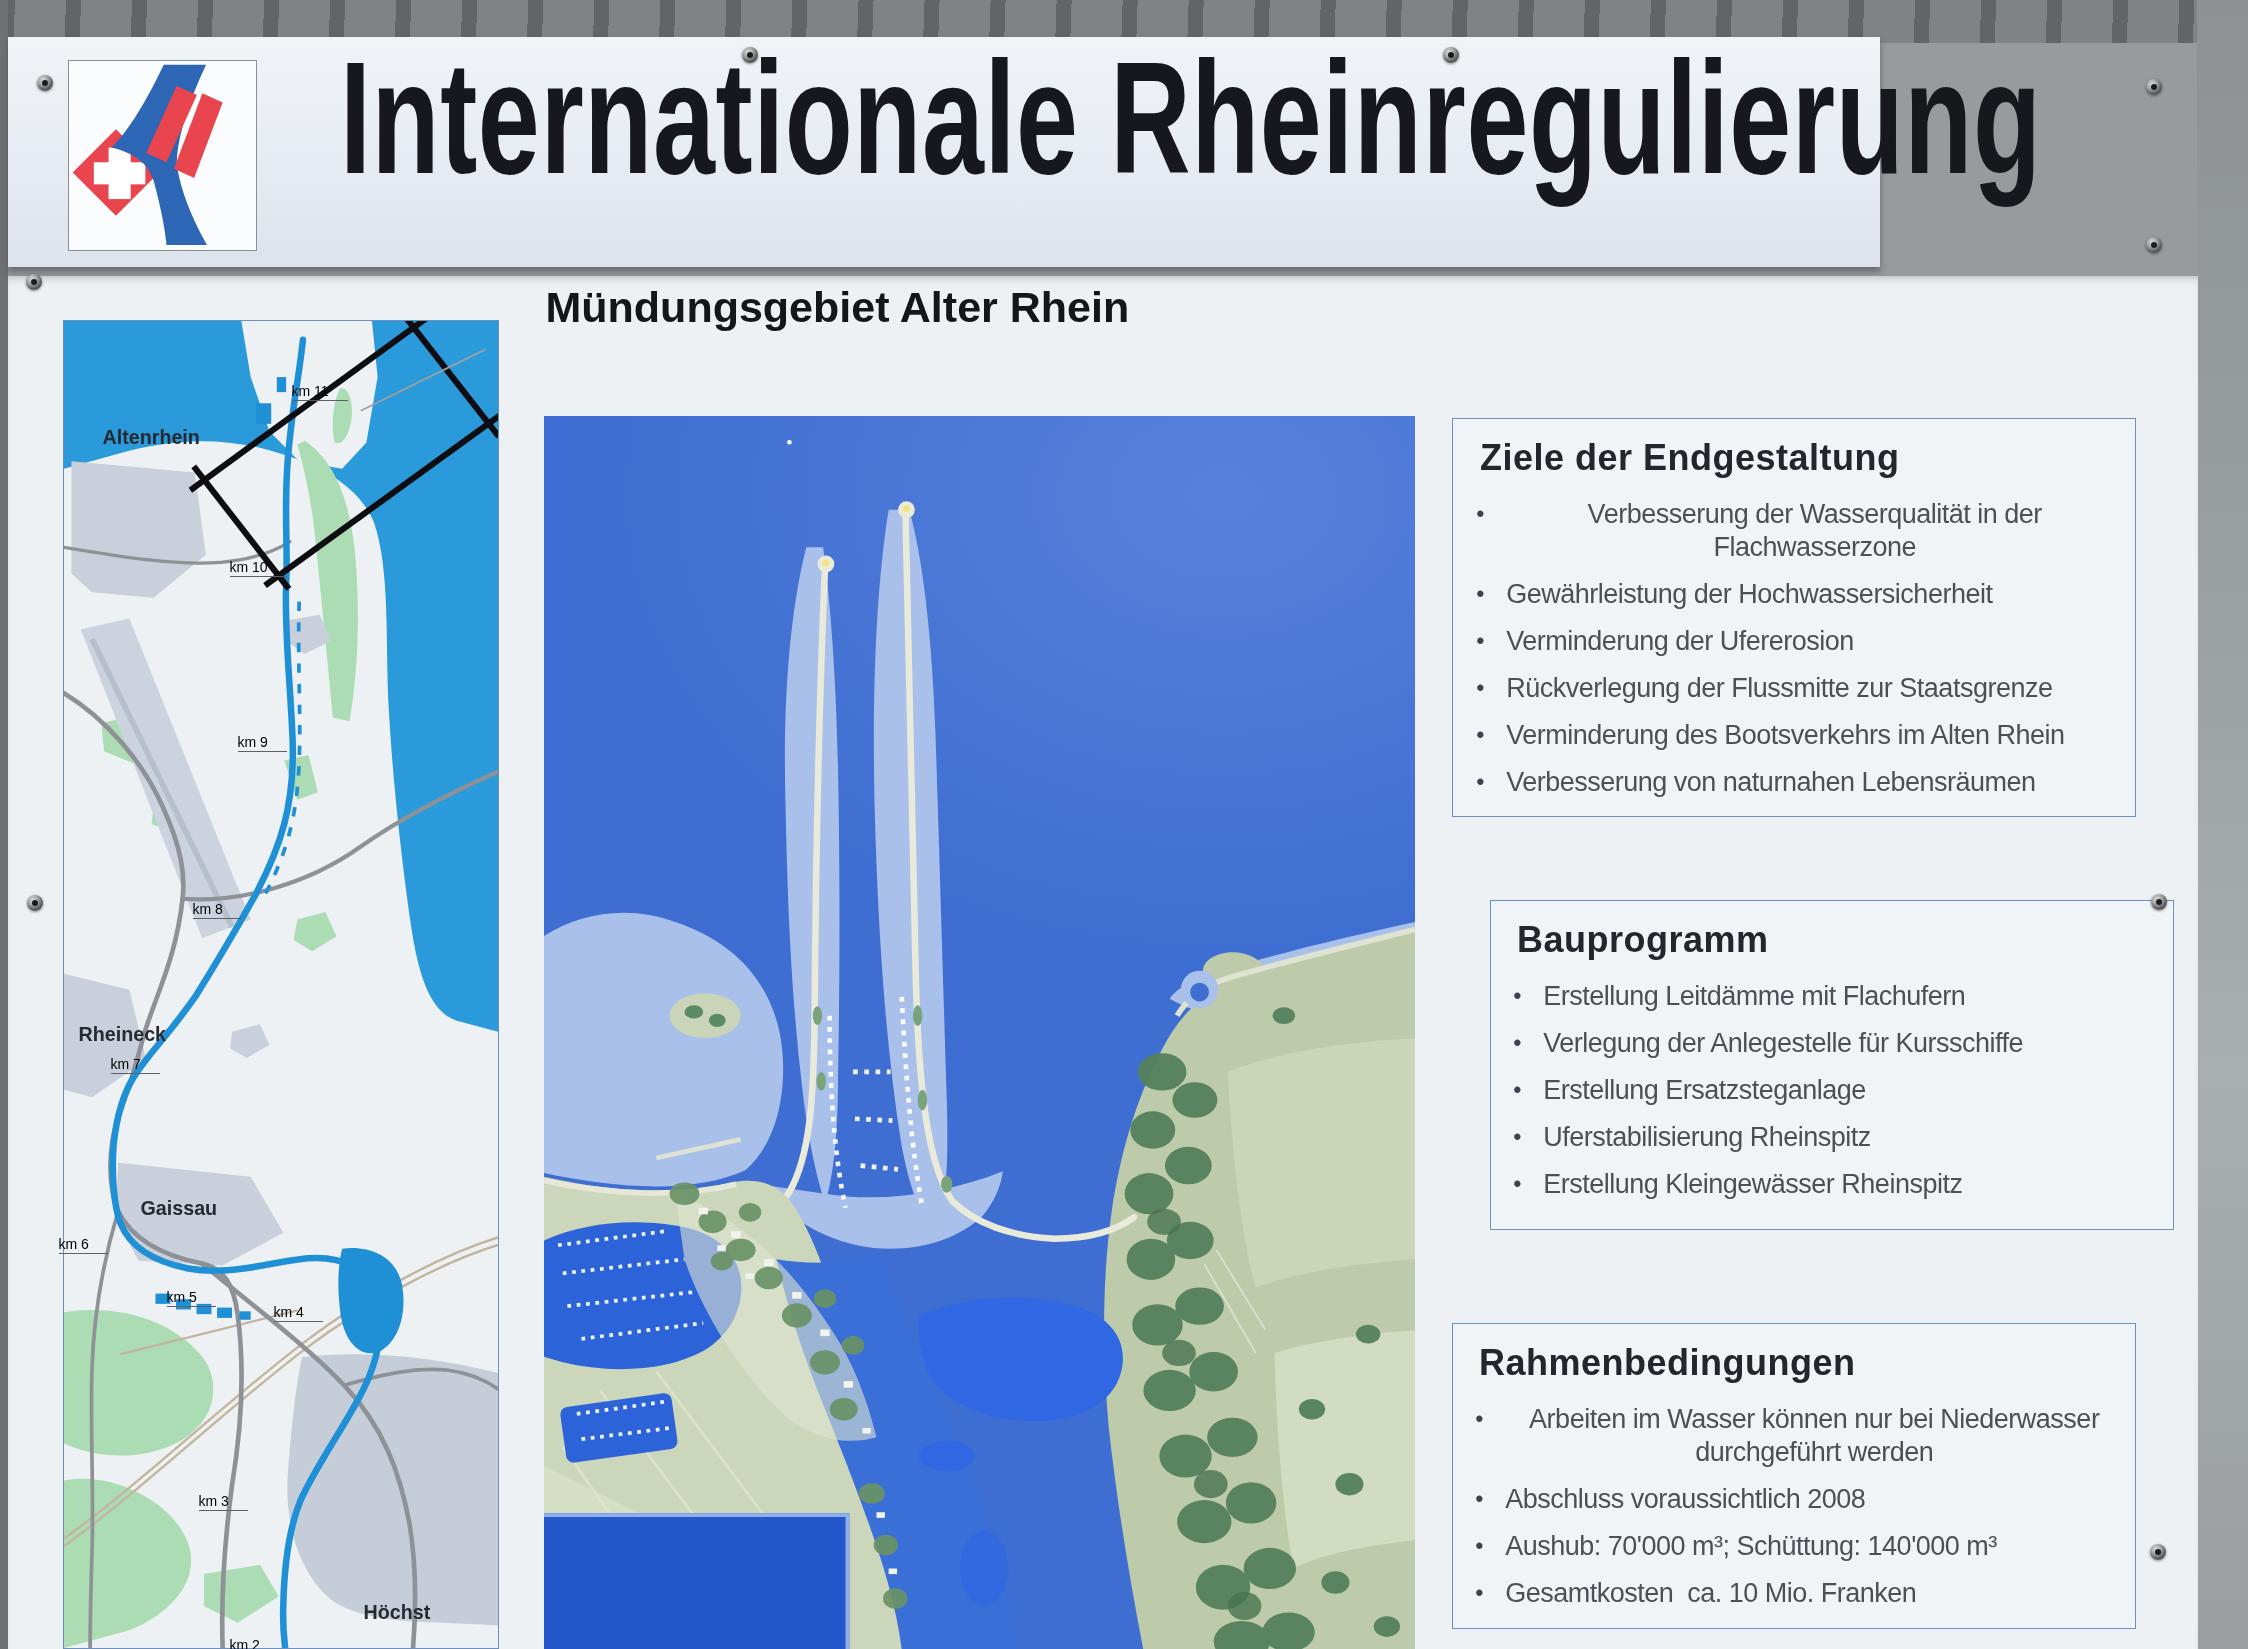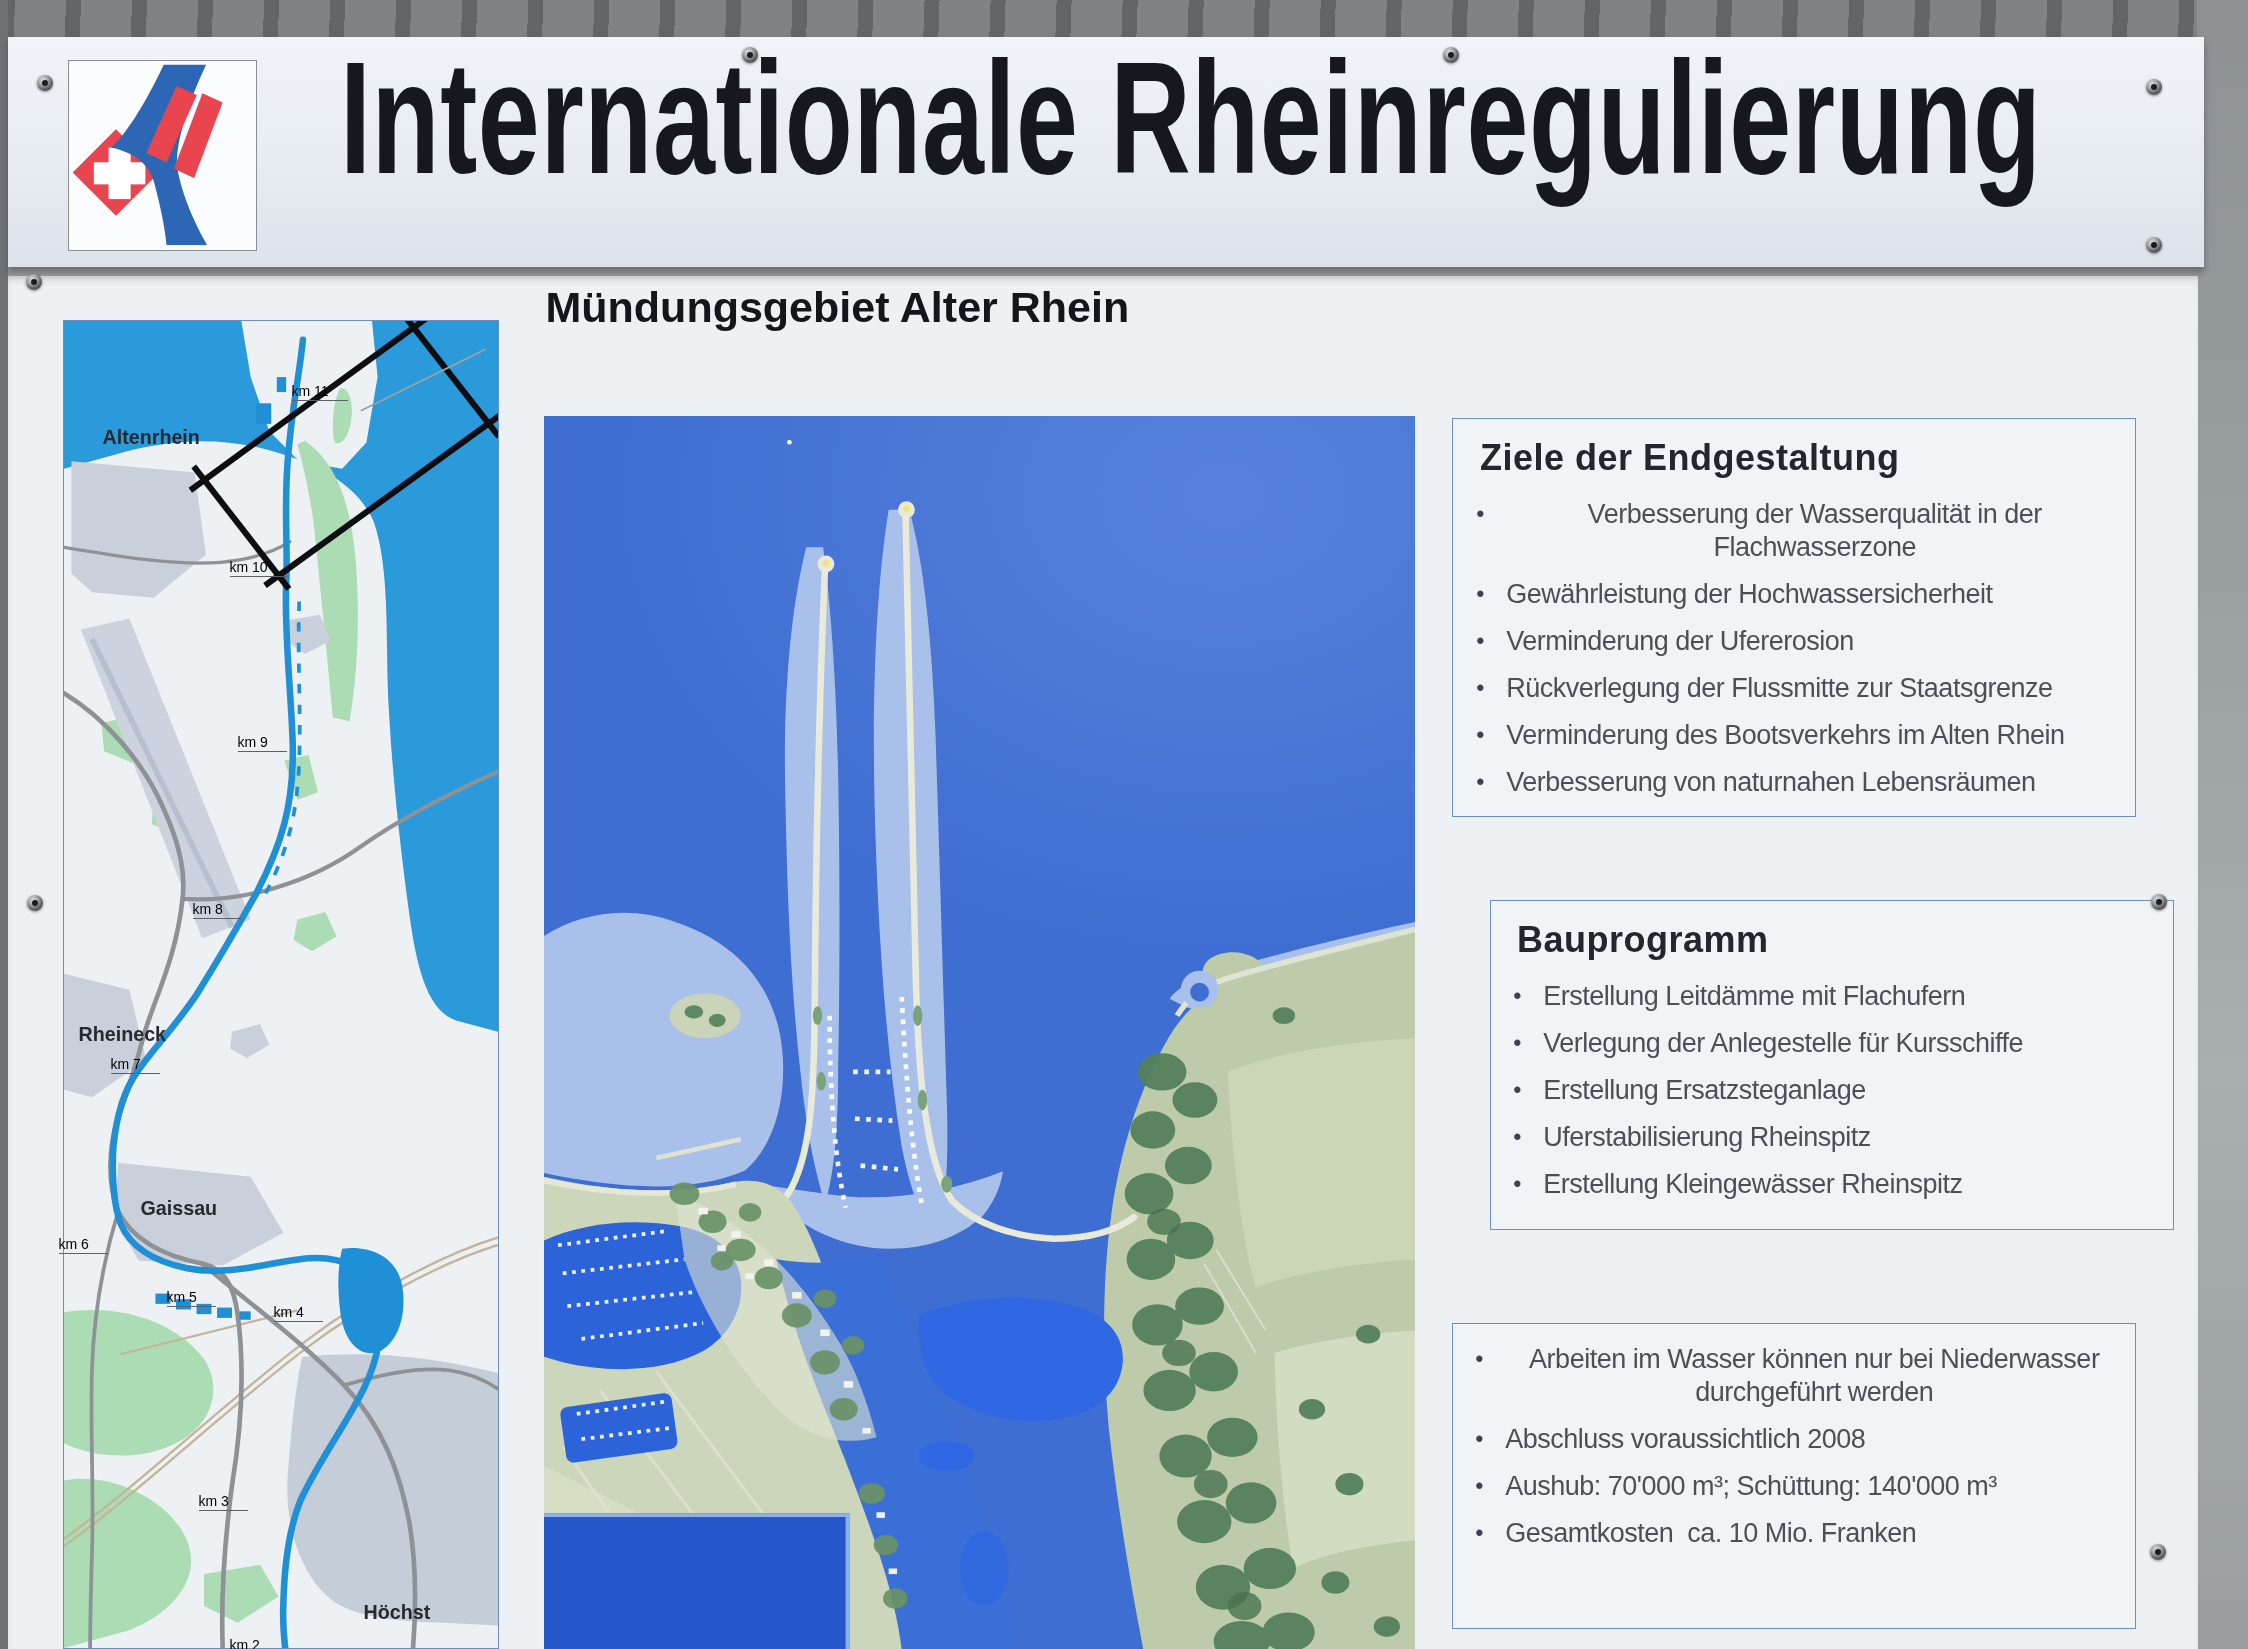--- a/index.html
+++ b/index.html
@@ -6,21 +6,21 @@
   .scene{position:relative;width:2249px;height:1650px;overflow:hidden;
          background:#979b9d;font-family:"Liberation Sans",sans-serif;}
   
   .concrete-top{position:absolute;left:0;top:0;width:2249px;height:43px;
     background:#7f8386;
     background-image:repeating-linear-gradient(92deg,rgba(30,32,36,.30) 0 15px,rgba(0,0,0,0) 15px 66px);}
   .concrete-right{position:absolute;right:0;top:0;width:52px;height:1650px;
     background:linear-gradient(180deg,#8d9194 0%,#9aa0a2 35%,#a9afb1 65%,#9a9ea1 100%);}
   .concrete-left{position:absolute;left:0;top:0;width:7.5px;height:1650px;background:#6e7275;}
   
-  .band{position:absolute;left:7.5px;top:37px;width:2196px;height:230px;
+  .band{position:absolute;left:7.5px;top:37px;width:1872px;height:230px;
     background:linear-gradient(180deg,#f0f4f8 0%,#e7ecf2 55%,#dde3ea 100%);
     box-shadow:0 4.7px 6.6px rgba(60,62,68,.5);}
   .logo-box{position:absolute;left:60px;top:23.4px;width:187px;height:189px;
     background:#fbfcfd;border:1.9px solid #8a8f94;}
   .band-title{position:absolute;left:332px;top:1.9px;font-size:159px;font-weight:bold;
     color:#17181d;line-height:1;white-space:nowrap;letter-spacing:0.9px;
     transform:scaleX(.70);transform-origin:0 0;}
   
   .panel{position:absolute;left:7.5px;top:276px;width:2190px;height:1374px;background:#eef1f4;
     box-shadow:inset 0 6.6px 9.4px -5.6px rgba(80,84,90,.4);overflow:hidden;}
@@ -421,20 +421,21 @@
           </li>
 
           <li>
             <span class="dot">•</span>
             <span class="txt">Erstellung Kleingewässer Rheinspitz</span>
           </li>
         </ul>
     </div>
 
     <div class="box box-rahmen">
+      <h2>Rahmenbedingungen</h2>
       <ul>
 
           <li>
             <span class="dot">•</span>
             <span class="txt">Arbeiten im Wasser können nur bei Niederwasser durchgeführt werden</span>
           </li>
 
           <li>
             <span class="dot">•</span>
             <span class="txt">Abschluss voraussichtlich 2008</span>

